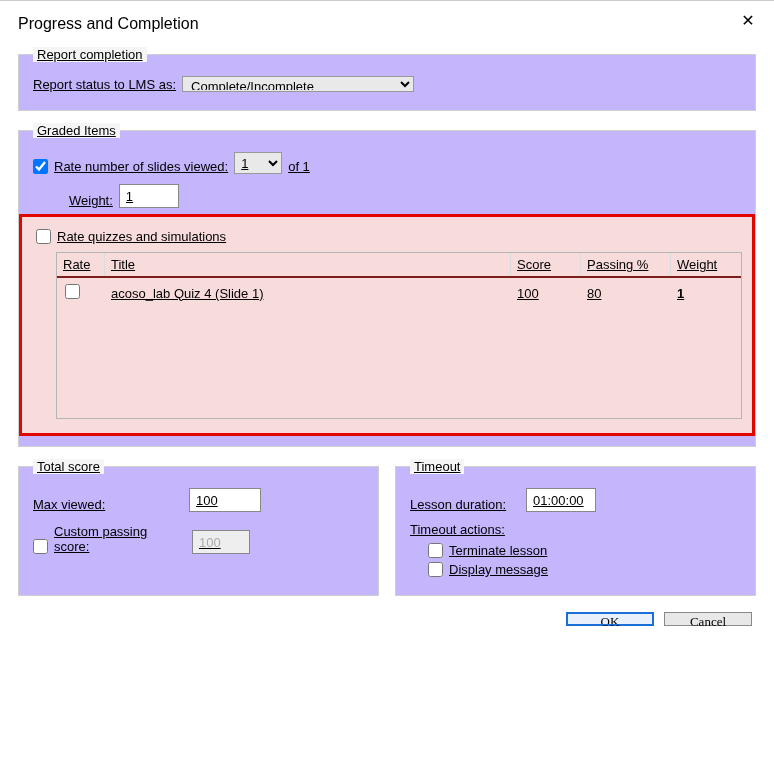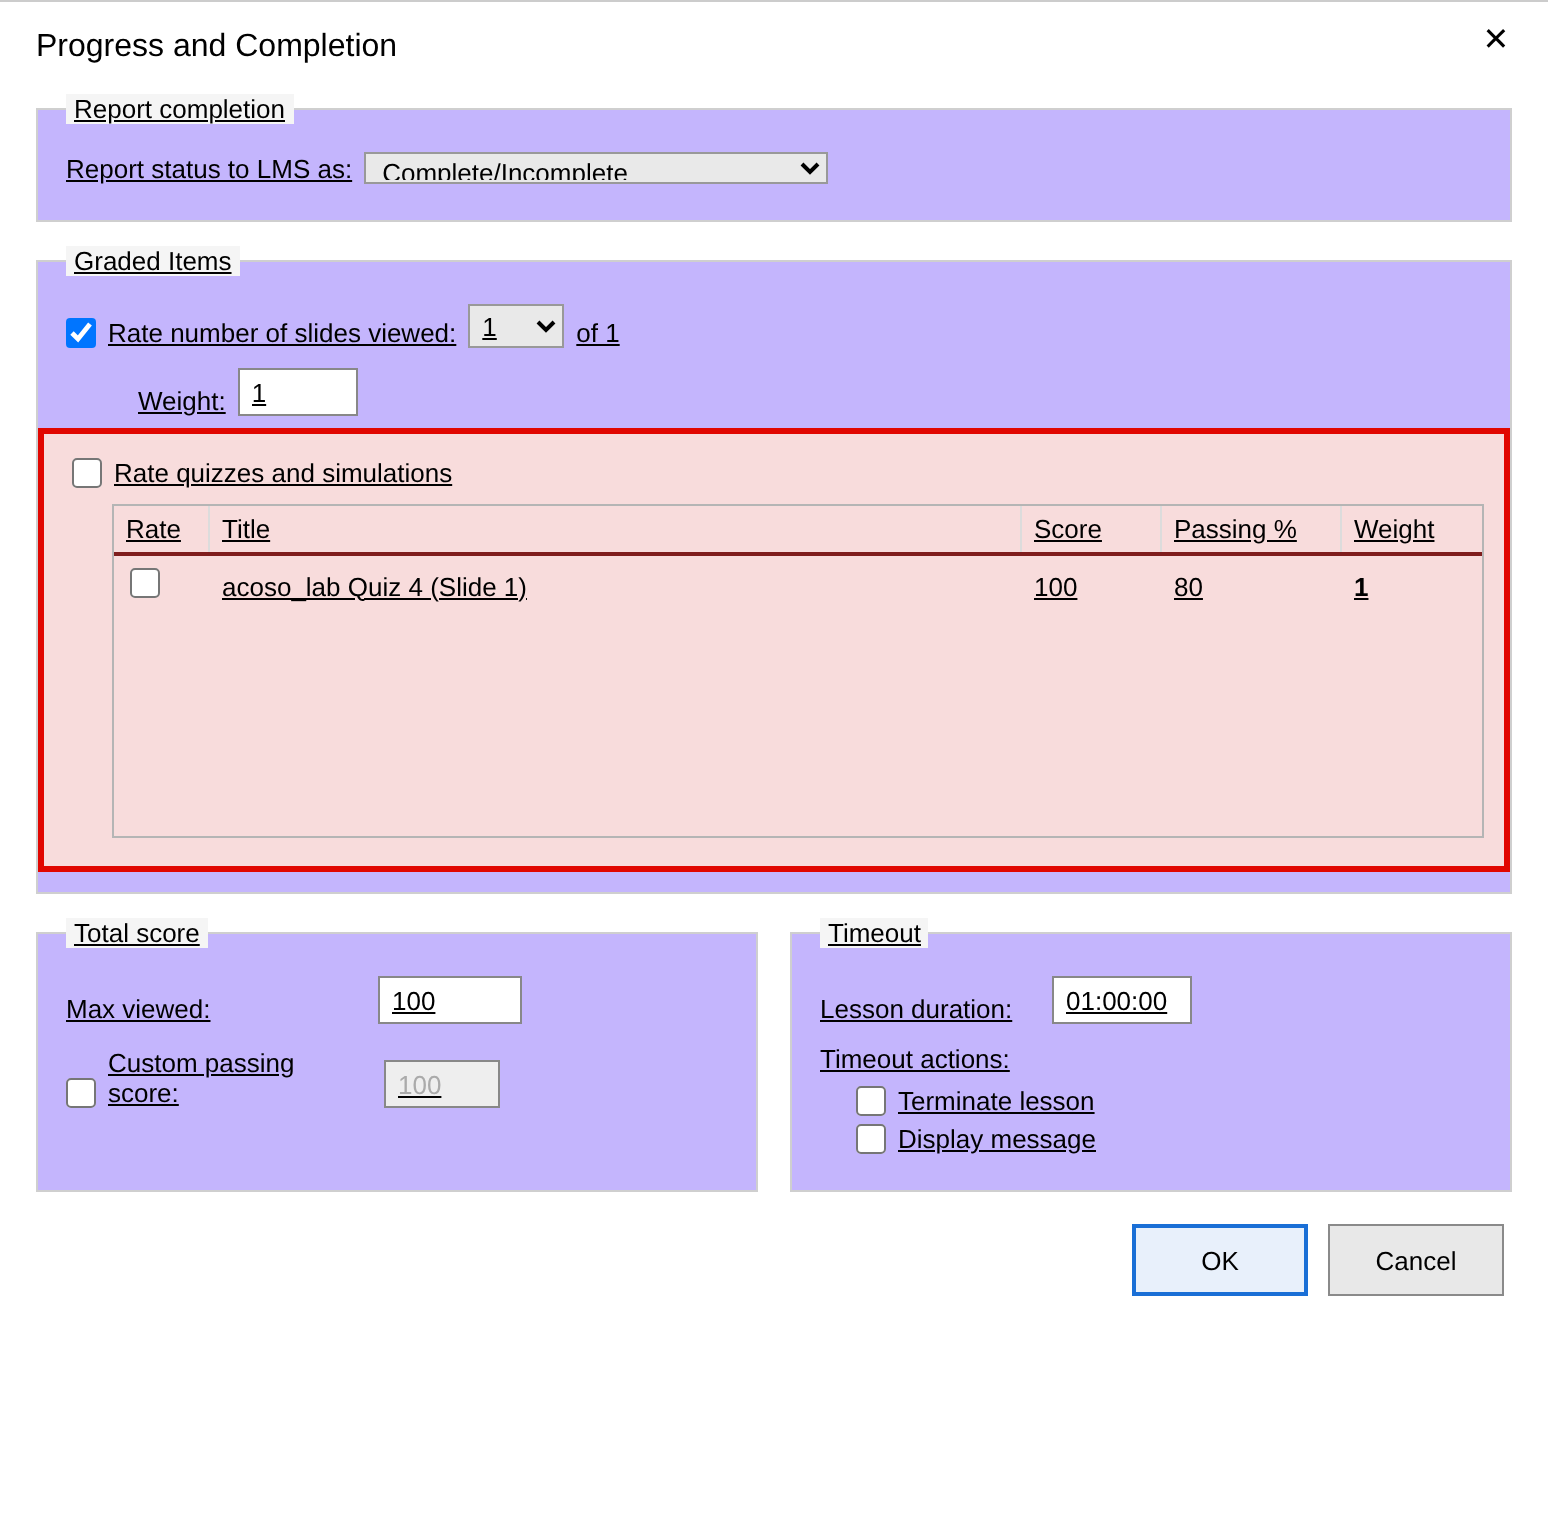--- a/index.html
+++ b/index.html
@@ -137,26 +137,27 @@
     width: 150px;
   }
   
   .btnrow {
     display: flex;
     justify-content: flex-end;
     gap: 10px;
     padding: 4px 4px 0 0;
   }
   .btn {
-    height: 36px;
+    height: 14px;
     min-width: 88px;
     font-size: 13px;
     border: 1px solid #8a8a8a;
     background: #e8e8e8;
     cursor: pointer;
+    font-family: Liberation Serif, serif;
   }
   .btn.primary {
     border: 1px solid #1a6fd6;
     background: #e8f0fb;
     outline: 1px solid #1a6fd6;
     outline-offset: -2px;
   }
   .indent { margin-left: 20px; }
 </style>
 </head>

